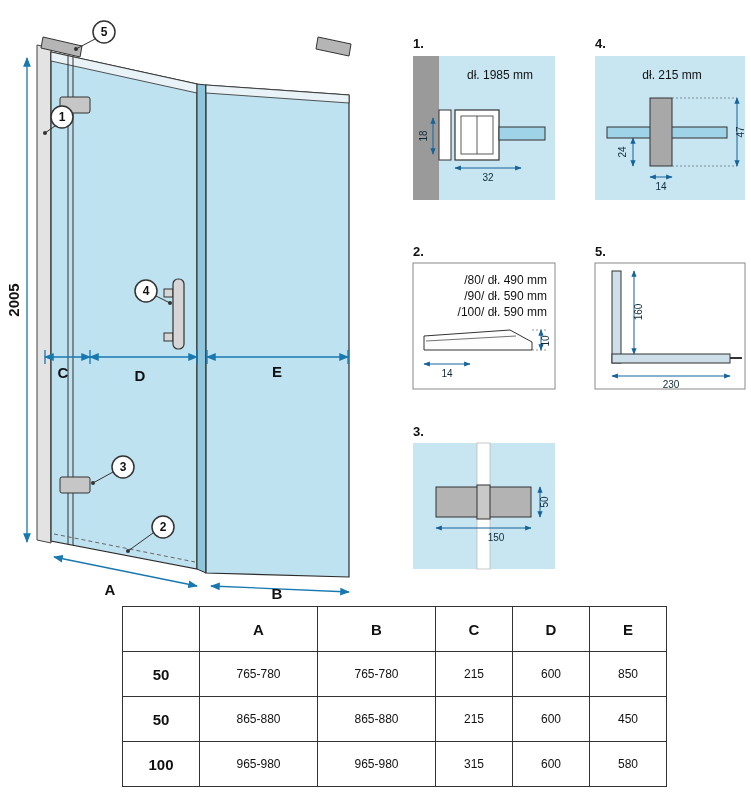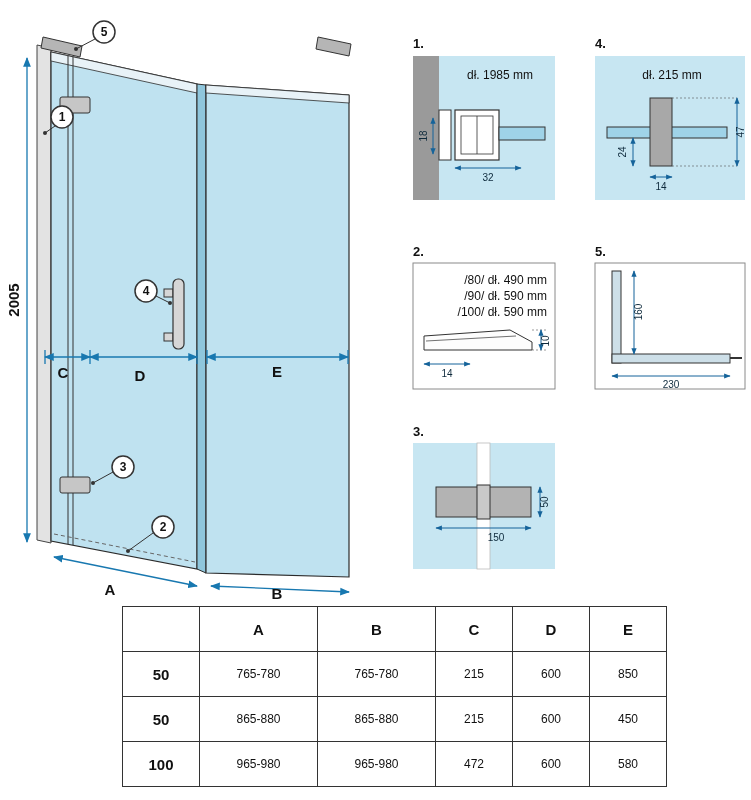--- a/index.html
+++ b/index.html
@@ -217,20 +217,20 @@
       <td>865-880</td>
       <td>865-880</td>
       <td>215</td>
       <td>600</td>
       <td>450</td>
     </tr>
     <tr>
       <th>100</th>
       <td>965-980</td>
       <td>965-980</td>
-      <td>472</td>
+      <td>315</td>
       <td>600</td>
       <td>580</td>
     </tr>
   </tbody>
 </table>
 
 </div>
 
 </body></html>

